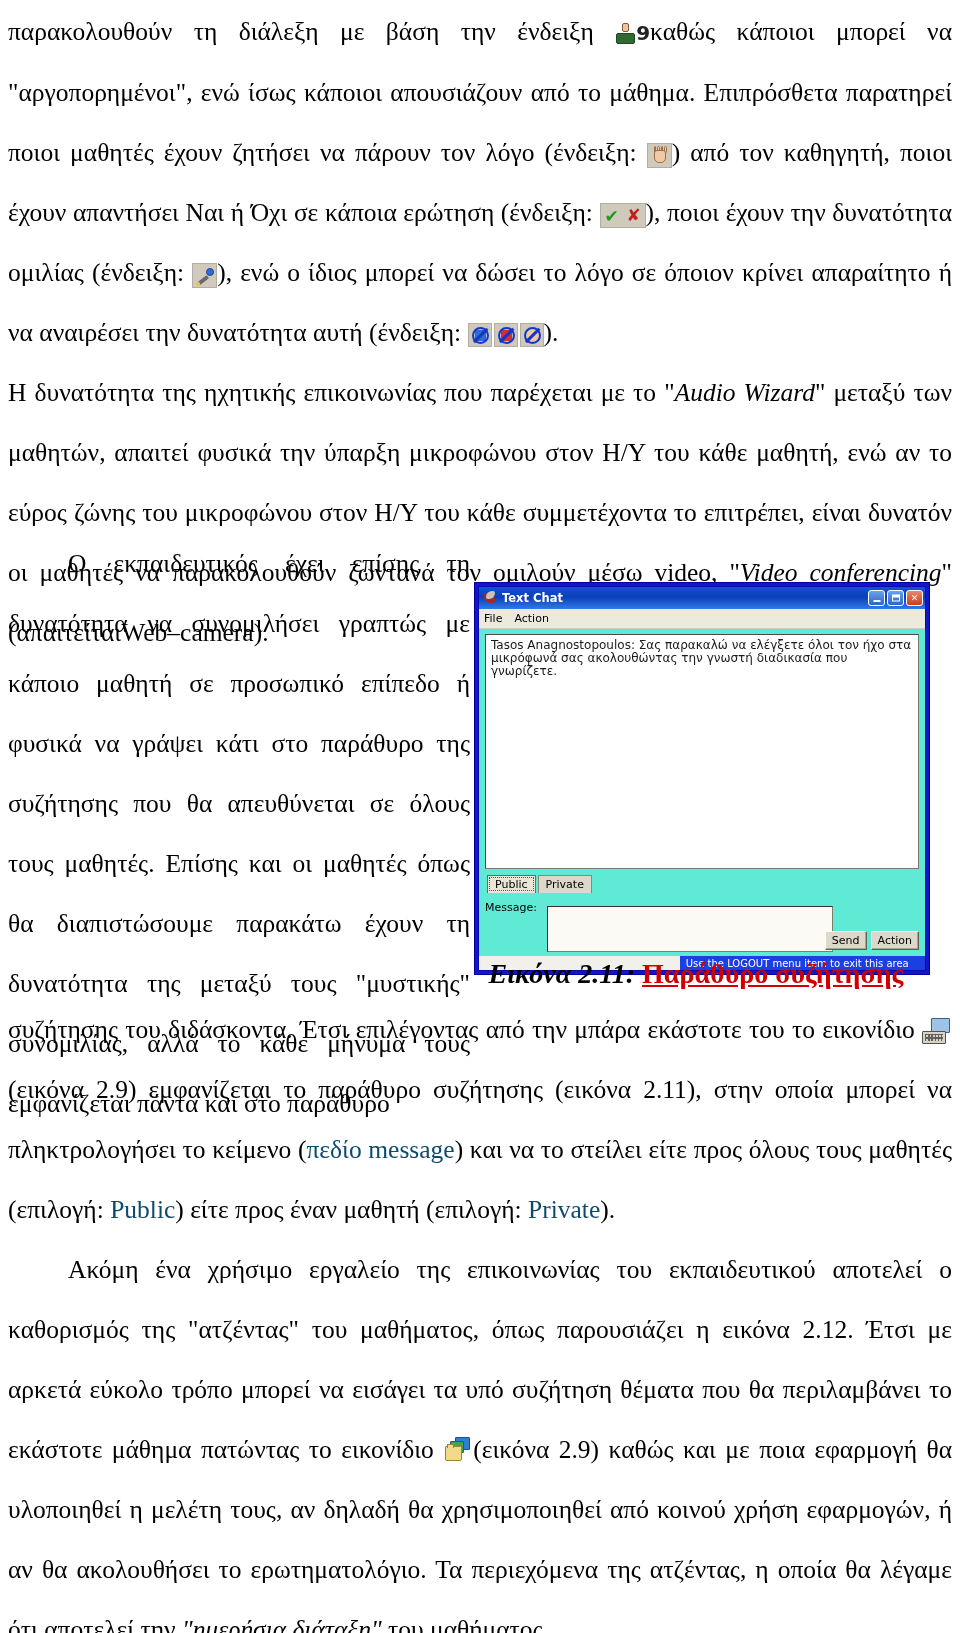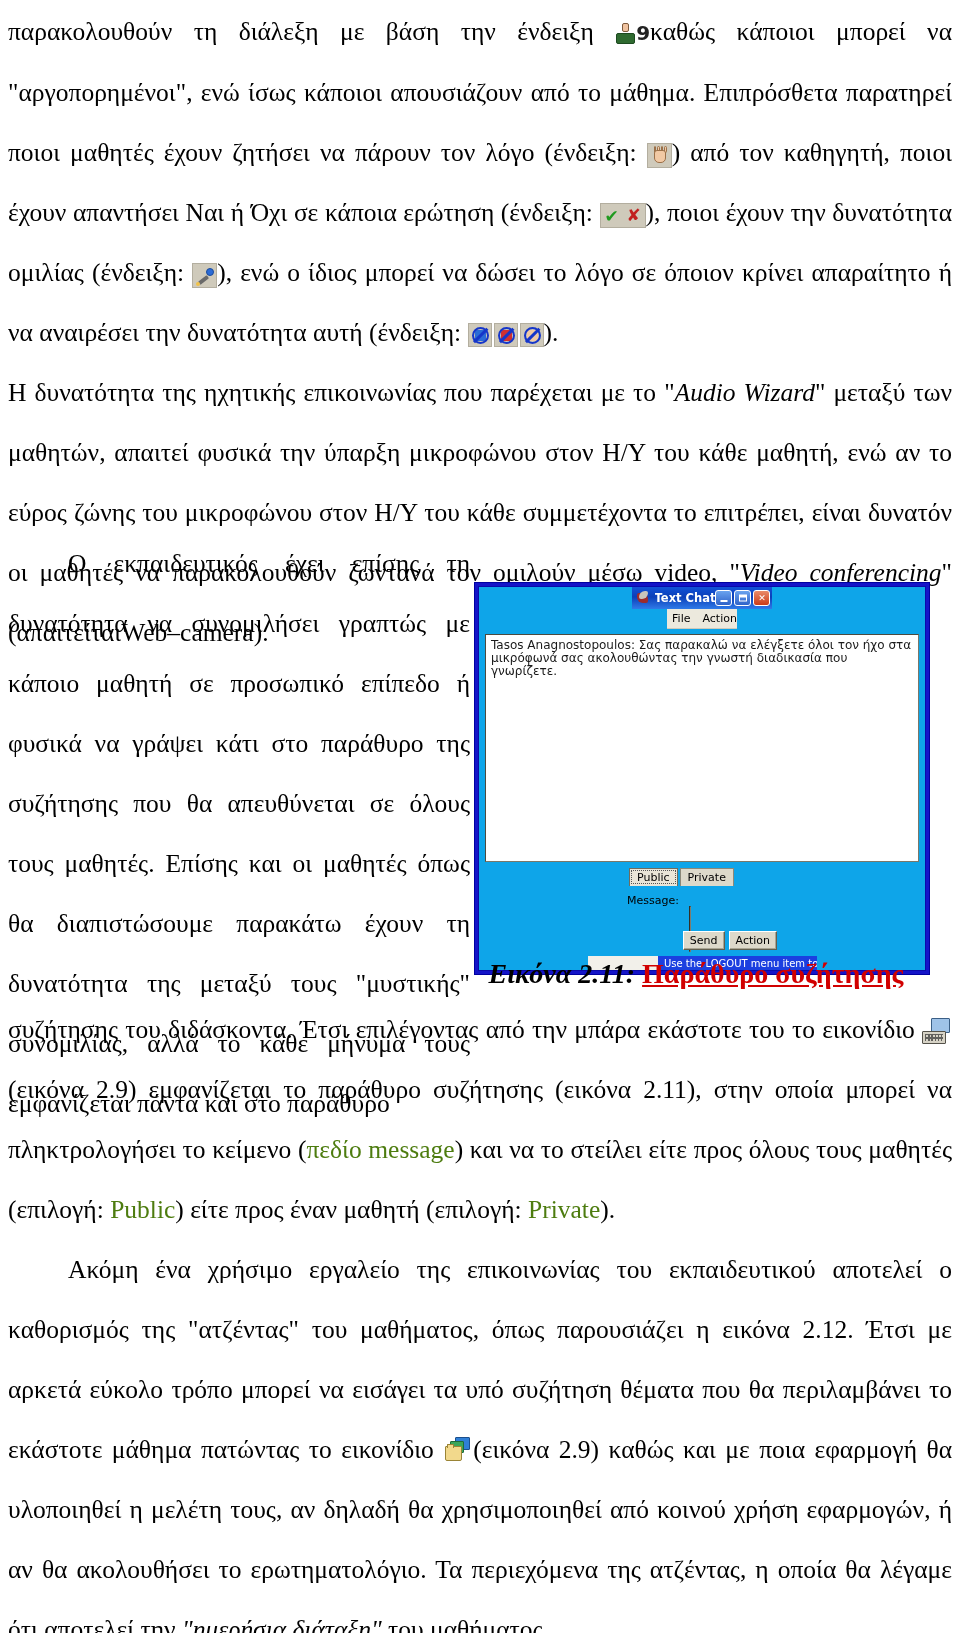--- a/index.html
+++ b/index.html
@@ -28,21 +28,21 @@
     text-align: justify;
     color: #000;
   }
   p.para {
     margin: 0;
     text-align: justify;
     text-justify: inter-word;
   }
   .indent { text-indent: 60px; }
   .ital { font-style: italic; }
-  .red { color: #4d7c0f; }
+  .red { color: #0c4a6e; }
   .inline-icon {
     display: inline-block;
     vertical-align: middle;
     position: relative;
   }
 
   
   #top-block {
     position: absolute;
     left: 8px;
@@ -112,27 +112,26 @@
     height: 393px;
     background: #1414c8;
     border: 1px solid #0000a0;
     box-sizing: border-box;
     padding: 3px;
     font-family: "DejaVu Sans", "Liberation Sans", sans-serif;
   }
   .win-inner {
     width: 100%;
     height: 100%;
-    background: #0ea5e9;
+    background: #5eead4;
     border: 1px solid #0a0aaa;
     box-sizing: border-box;
     display: flex;
     flex-direction: column;
     position: relative;
-    align-items: center;
   }
   .titlebar {
     height: 22px;
     background: linear-gradient(to bottom, #1152d8 0%, #0b3fb8 45%, #2f7ae8 100%);
     display: flex;
     align-items: center;
     padding: 0 2px 0 4px;
     flex: 0 0 auto;
   }
   .title-icon {
@@ -292,21 +291,21 @@
   }
   .combo .arrow i {
     display:block;
     width:0;height:0;
     border-left:3px solid transparent;
     border-right:3px solid transparent;
     border-top:4px solid #3a3a3a;
   }
   .msg-area {
     display: flex;
-    margin-top: 15px;
+    margin-top: 8px;
     align-items: flex-start;
   }
   .msg-input {
     flex: 1 1 auto;
     height: 44px;
     background: #fbfaf5;
     border: 1px solid #7f7c6d;
     border-top-color: #333127;
     border-left-color: #333127;
   }

